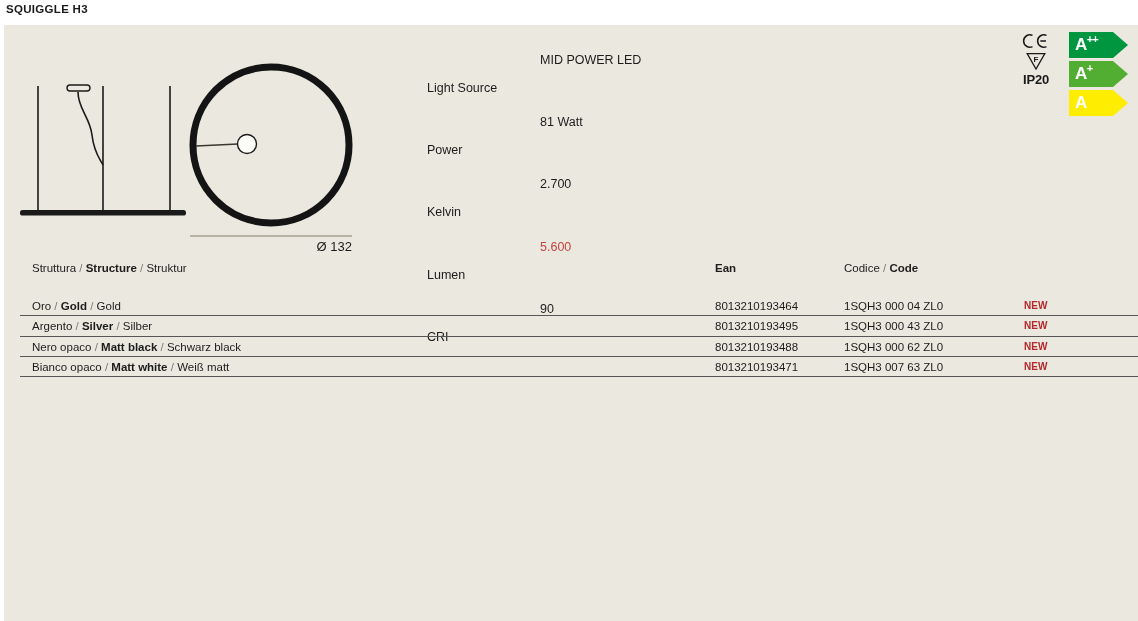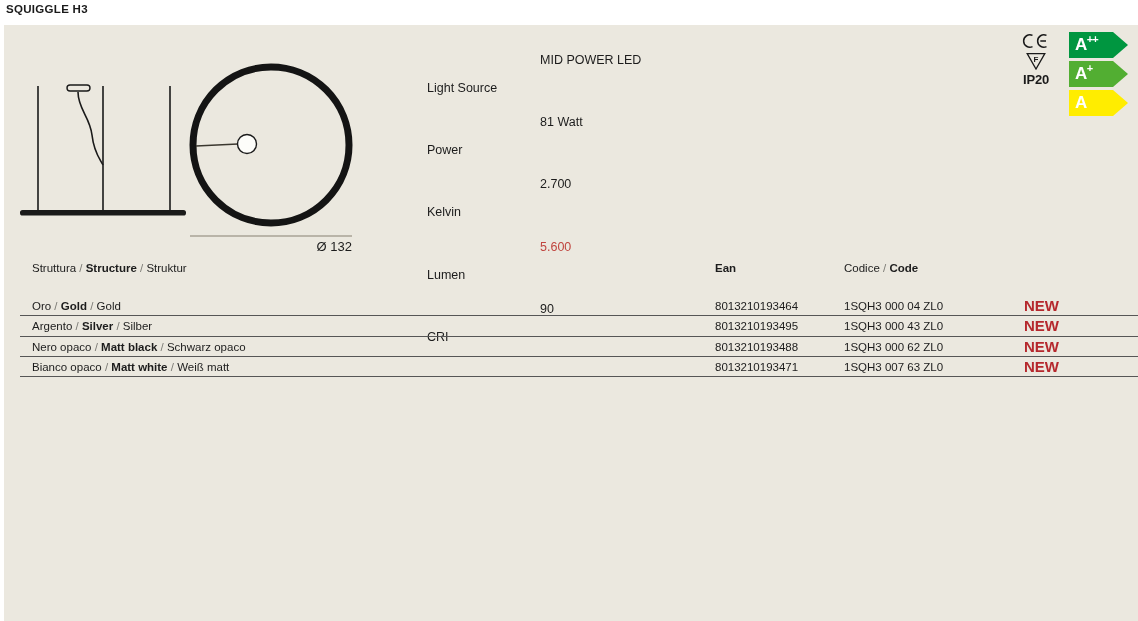--- a/index.html
+++ b/index.html
@@ -127,21 +127,21 @@
     left: 0;
     right: 0;
     bottom: 0;
     height: 1px;
     background: #565656;
   }
   .c-structure { position: absolute; left: 12px; top: 0; }
   .c-ean       { position: absolute; left: 695px; top: 0; }
   .c-code      { position: absolute; left: 824px; top: 0; }
   .c-flag      { position: absolute; left: 1004px; top: 0;
-                 color: #b5282d; font-weight: bold; font-size: 15px; }
+                 color: #b5282d; font-weight: bold; font-size: 10px; }
   .sep { color: #7b7a74; }
   .b   { font-weight: bold; }
 </style>
 </head>
 <body>
 
 <div id="page-title">SQUIGGLE H3</div>
 
 <div id="content-panel">
 
@@ -264,21 +264,21 @@
 
     <div class="trow">
       <span class="c-structure"><span>Argento</span><span class="sep"> / </span><span class="b">Silver</span><span class="sep"> / </span><span>Silber</span></span>
       <span class="c-ean">8013210193495</span>
       <span class="c-code">1SQH3 000 43 ZL0</span>
       <span class="c-flag">NEW</span>
       <span class="rule"></span>
     </div>
 
     <div class="trow">
-      <span class="c-structure"><span>Nero opaco</span><span class="sep"> / </span><span class="b">Matt black</span><span class="sep"> / </span><span>Schwarz opaco</span></span>
+      <span class="c-structure"><span>Nero opaco</span><span class="sep"> / </span><span class="b">Matt black</span><span class="sep"> / </span><span>Schwarz black</span></span>
       <span class="c-ean">8013210193488</span>
       <span class="c-code">1SQH3 000 62 ZL0</span>
       <span class="c-flag">NEW</span>
       <span class="rule"></span>
     </div>
 
     <div class="trow">
       <span class="c-structure"><span>Bianco opaco</span><span class="sep"> / </span><span class="b">Matt white</span><span class="sep"> / </span><span>Weiß matt</span></span>
       <span class="c-ean">8013210193471</span>
       <span class="c-code">1SQH3 007 63 ZL0</span>

